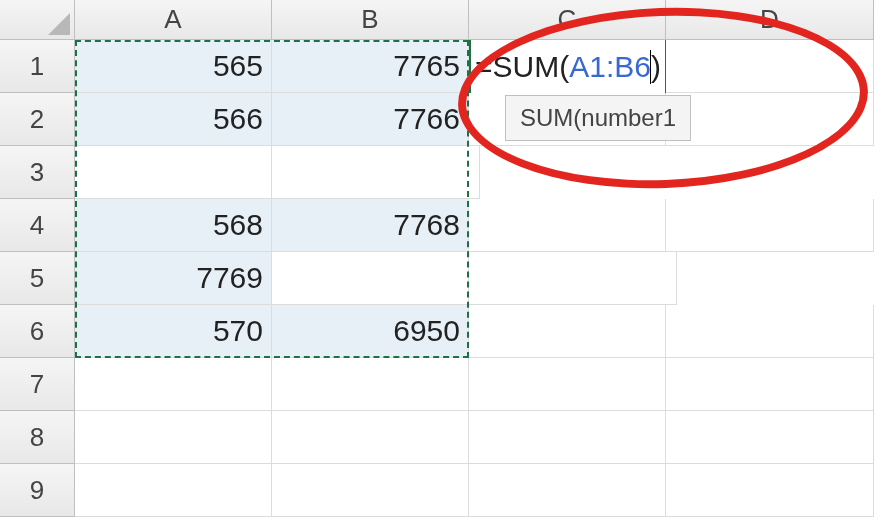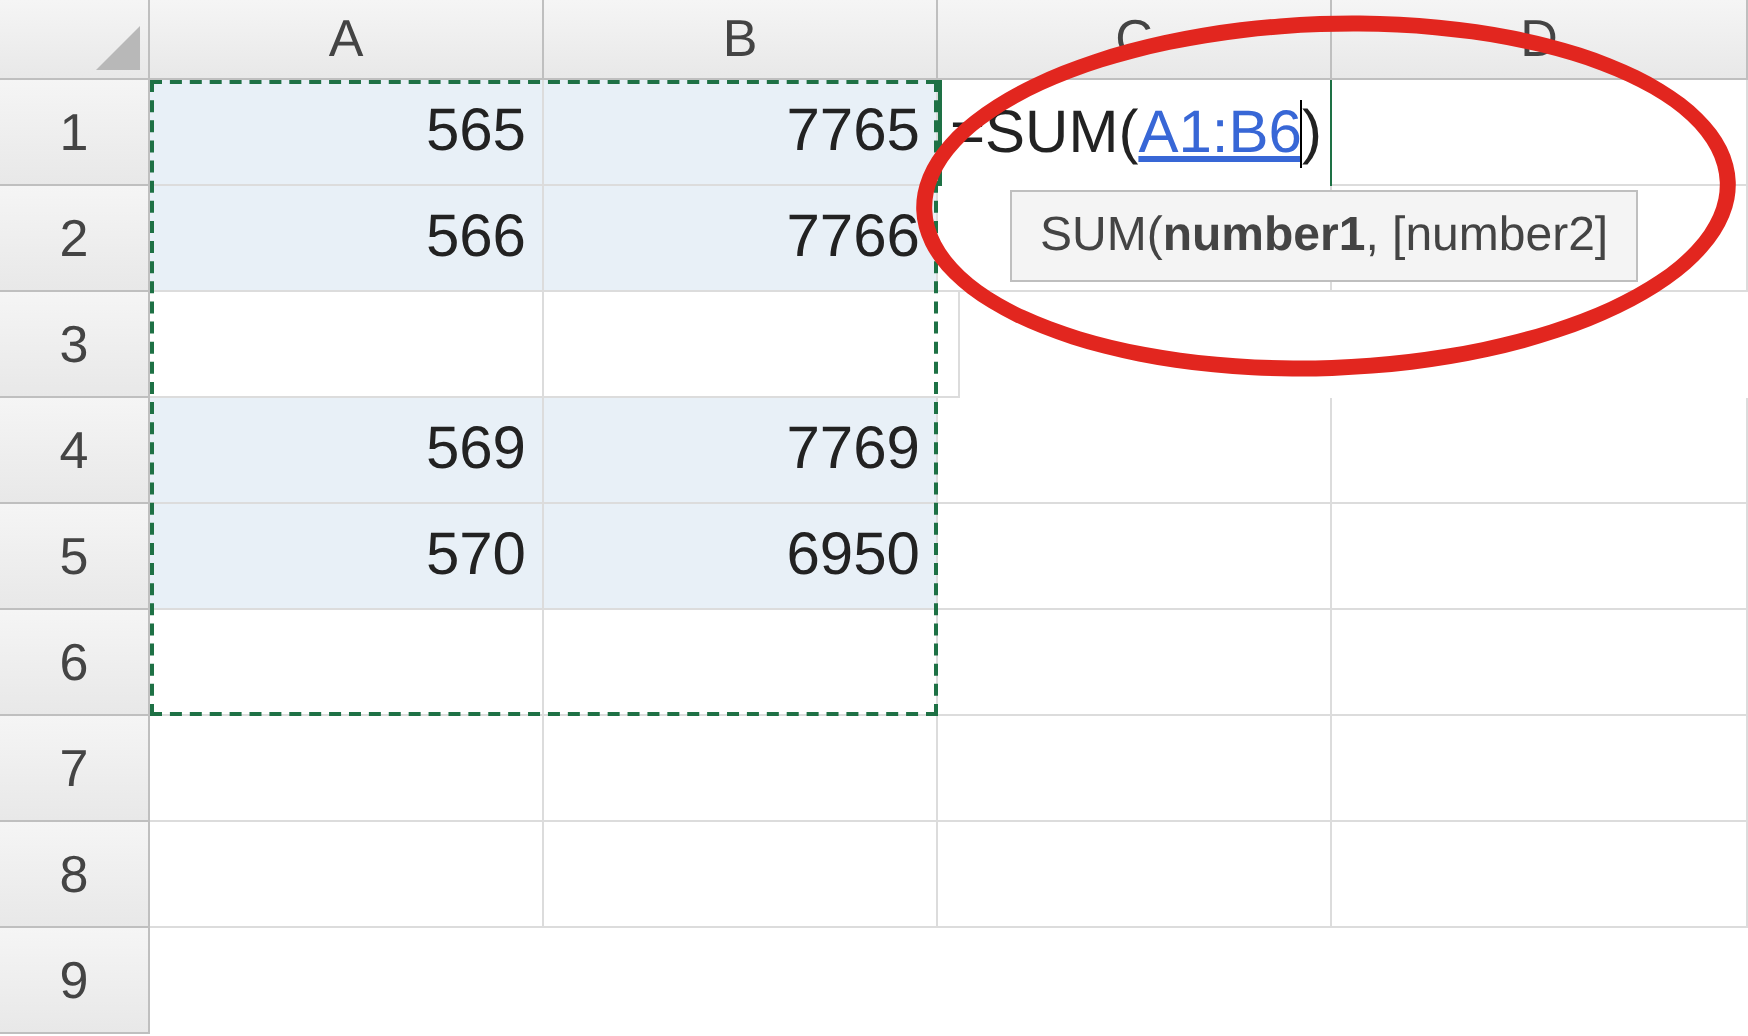--- a/index.html
+++ b/index.html
@@ -110,41 +110,41 @@
       height: 53px;
       display: flex;
       align-items: center;
       font-size: 30px;
       white-space: nowrap;
       background: #fff;
       padding: 0 4px;
     }
     .formula-overlay .eq { color: #222; }
     .formula-overlay .fn { color: #222; }
-    .formula-overlay .rng { color: #3867d6; text-decoration: underline; }
+    .formula-overlay .rng { color: #3867d6; }
     .formula-overlay .paren { color: #222; }
     .caret {
       display: inline-block;
       width: 1px; height: 34px;
       background: #000;
       vertical-align: middle;
       margin-left: -1px;
     }
     .tooltip {
       position: absolute;
       top: 95px; left: 505px;
       background: #f4f4f4;
       border: 1px solid #bfbfbf;
       padding: 8px 14px;
       font-size: 24px;
       color: #444;
       display: flex;
       gap: 0;
     }
-    .tooltip .bold { font-weight: 700; }
+    .tooltip .bold { font-weight: 400; }
     .annotation-ellipse {
       position: absolute;
       top: 8px; left: 458px;
       width: 410px; height: 180px;
       border: 8px solid #e2261f;
       border-radius: 50%;
       transform: rotate(-2deg);
       pointer-events: none;
     }
   </style>
@@ -184,21 +184,26 @@
       <div class="cell selected" style="width:197px">566</div>
       <div class="cell selected" style="width:197px">7766</div>
       <div class="cell" style="width:197px"></div>
       <div class="cell" style="width:208px"></div>
     </div>
     <div class="row">
       <div class="cell" style="width:197px"></div>
       <div class="cell" style="width:208px"></div>
     </div>
     <div class="row">
-      <div class="cell selected" style="width:197px">569</div>
+      <div class="cell selected" style="width:197px">568</div>
+      <div class="cell selected" style="width:197px">7768</div>
+      <div class="cell" style="width:197px"></div>
+      <div class="cell" style="width:208px"></div>
+    </div>
+    <div class="row">
       <div class="cell selected" style="width:197px">7769</div>
       <div class="cell" style="width:197px"></div>
       <div class="cell" style="width:208px"></div>
     </div>
     <div class="row">
       <div class="cell selected" style="width:197px">570</div>
       <div class="cell selected" style="width:197px">6950</div>
       <div class="cell" style="width:197px"></div>
       <div class="cell" style="width:208px"></div>
     </div>
@@ -230,18 +235,17 @@
       <span class="fn">SUM</span>
       <span class="paren">(</span>
       <span class="rng">A1:B6</span>
       <span class="caret"></span>
       <span class="paren">)</span>
   </div>
 
   <div class="tooltip">
     <span>SUM(</span>
       <span class="bold">number1</span>
-      <span>, [number2]</span>
   </div>
 
   <div class="annotation-ellipse"></div>
 
 </div>
 
 </body></html>

